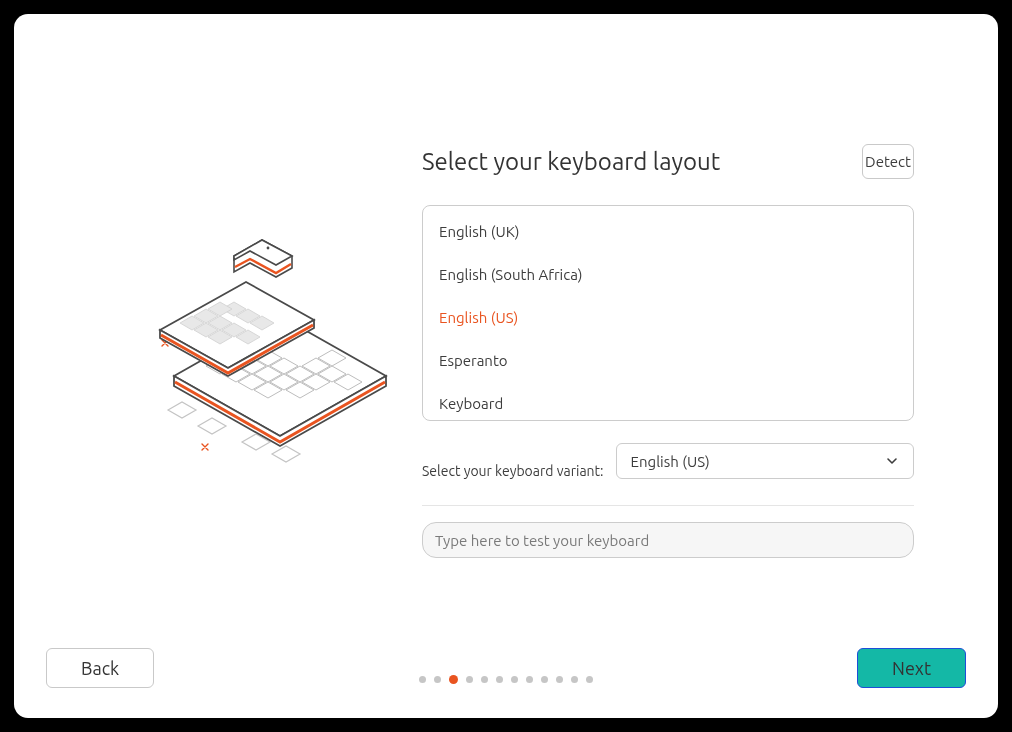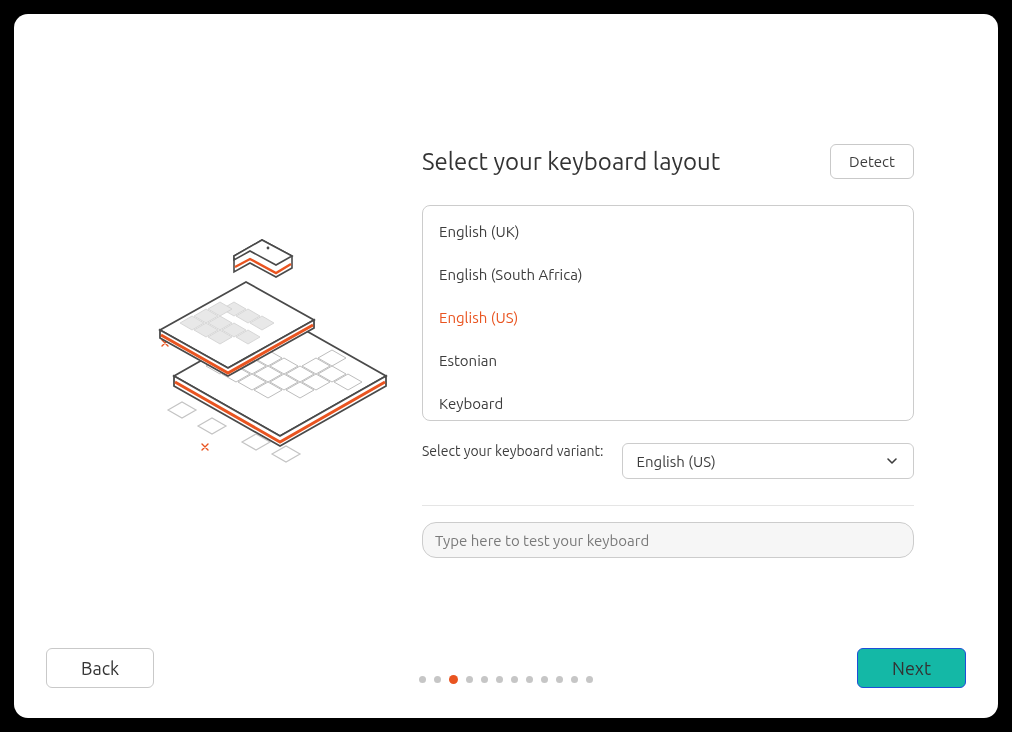--- a/index.html
+++ b/index.html
@@ -80,42 +80,42 @@
       font-size: 24px;
       color: #333333;
       font-weight: 400;
     }
     .detect-btn {
       border: 1px solid #c9c9c9;
       background: #ffffff;
       color: #3d3d3d;
       border-radius: 6px;
       font-size: 15px;
-      padding: 8px 18px;
+      padding: 8px 2px;
       cursor:pointer;
       font-family: inherit;
     }
     .listbox {
       border: 1px solid #cccccc;
       border-radius: 8px;
       height: 216px;
       overflow: hidden;
       padding: 4px 0;
     }
     .list-item {
       padding: 13px 16px;
       font-size: 15px;
       color: #3d3d3d;
       cursor: pointer;
     }
     .list-item.selected { color: #e95420; }
     .variant-row {
       display:flex;
-      align-items:flex-start;
-      gap: 18px;
+      align-items:flex-end;
+      gap: 12px;
       margin-top: 22px;
     }
     .variant-label {
       font-size: 14px;
       color: #3d3d3d;
     }
     .variant-select {
       flex:1;
       border: 1px solid #cccccc;
       border-radius: 6px;
@@ -274,21 +274,21 @@
     <div class="right">
       <div class="heading-row">
         <h1 class="heading">Select your keyboard layout</h1>
         <button class="detect-btn">Detect</button>
       </div>
 
       <div class="listbox">
         <div class="list-item">English (UK)</div>
         <div class="list-item">English (South Africa)</div>
         <div class="list-item selected">English (US)</div>
-        <div class="list-item">Estonian</div>
+        <div class="list-item">Esperanto</div>
         <div class="list-item">Keyboard</div>
       </div>
 
       <div class="variant-row">
         <span class="variant-label">Select your keyboard variant:</span>
         <div class="variant-select">
           <span>English (US)</span>
           <svg viewBox="0 0 14 14">
             <path d="M3 5 L7 9 L11 5" stroke="#3d3d3d" stroke-width="1.6" fill="none" stroke-linecap="round" stroke-linejoin="round"></path>
           </svg>

